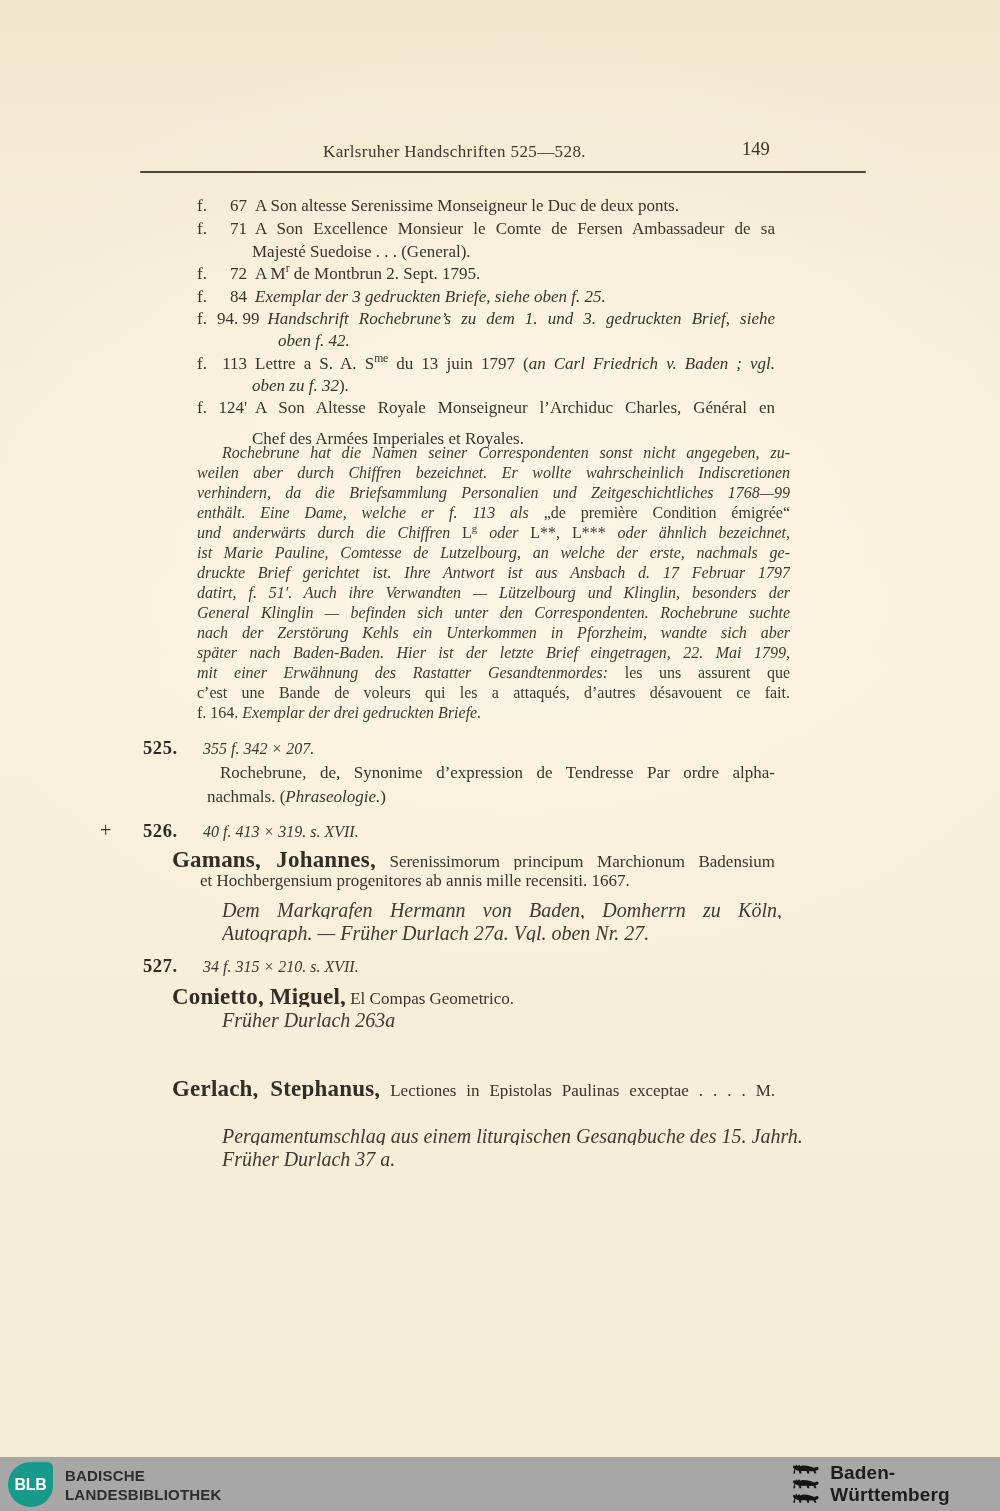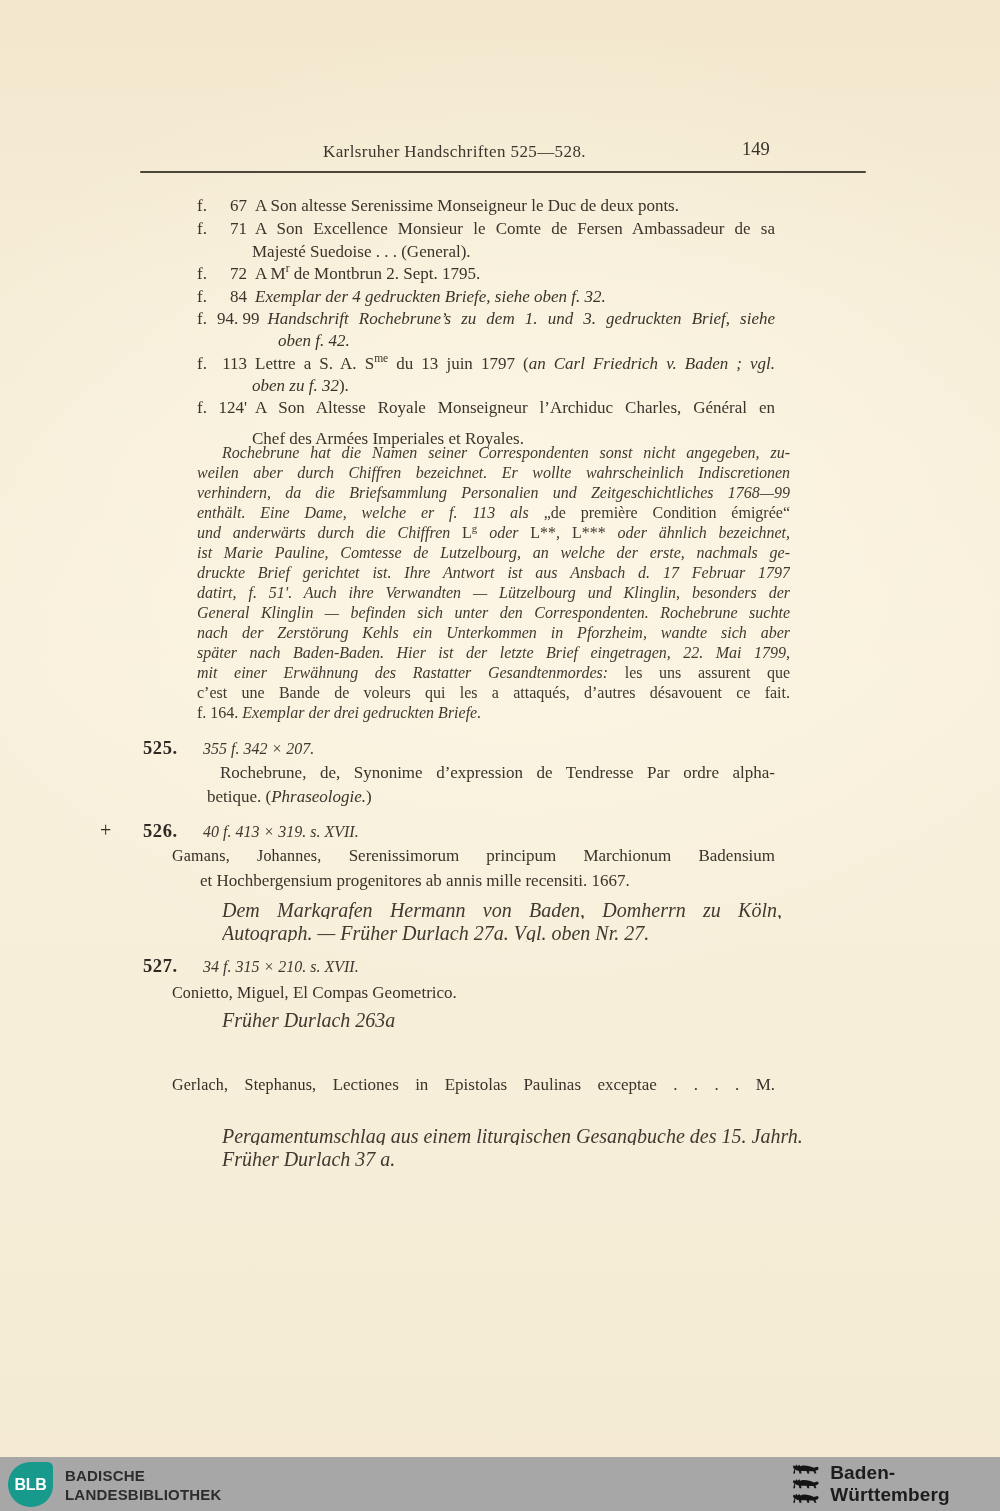--- a/index.html
+++ b/index.html
@@ -17,21 +17,21 @@
   .hd-rule{position:absolute;left:140px;top:171px;width:726px;height:2px;background:#4c453a;border-radius:1px;}
   
   #doc{position:absolute;inset:0;border-radius:23px;}
   .line{position:absolute;font-size:17px;line-height:1.22;height:24px;overflow:hidden;white-space:nowrap;color:#3a342b;}
   .line.j{white-space:normal;text-align:justify;}
   .line.j::after{content:"";display:inline-block;width:100%;height:0;}
   .line.para{font-size:16px;height:20px;line-height:1.2;color:#3f3930;font-family:Liberation Serif, serif;}
   .line.note{font-size:20px;height:21px;color:#3f3930;}
   .line.entry{height:27px;}
   .seg.it{font-style:italic;}
-  .seg.bd{font-weight:normal;font-size:16px;letter-spacing:.2px;color:#322d25;}
+  .seg.bd{font-weight:bold;font-size:23px;letter-spacing:.2px;color:#322d25;}
   .seg.sp{font-size:68%;vertical-align:super;line-height:0;}
   .seg.lab{display:inline-block;width:20px;}
   .seg.num{display:inline-block;min-width:30px;text-align:right;margin-right:8px;}
   .seg.plus{display:inline-block;width:43px;font-size:20px;color:#332e26;}
   .seg.eno{display:inline-block;min-width:60px;font-weight:bold;font-size:18.5px;letter-spacing:.6px;color:#2e2922;}
   .seg.meas{font-style:italic;font-size:16px;color:#3f3930;}
   
   .footer{position:absolute;left:0;bottom:0;width:1000px;height:54px;font-family:"Liberation Sans",sans-serif;}
   .blb-wrap{position:absolute;left:8px;top:5px;display:flex;align-items:center;}
   .blb-mark{width:45px;height:45px;display:flex;align-items:center;justify-content:center;
@@ -47,21 +47,21 @@
 
   <div class="hd-title">Karlsruher Handschriften 525—528.</div>
   <div class="hd-page">149</div>
   <div class="hd-rule"></div>
 
   <div id="doc">
       <div class="line" style="left: 197px; top: 196px;"><span class="seg lab">f.</span><span class="seg num">67</span><span class="seg">A Son altesse Serenissime Monseigneur le Duc de deux ponts.</span></div>
       <div class="line j" style="left: 197px; top: 219px; width: 578px;"><span class="seg lab">f.</span><span class="seg num">71</span><span class="seg">A Son Excellence Monsieur le Comte de Fersen Ambassadeur de sa</span></div>
       <div class="line" style="left: 252px; top: 242px;"><span class="seg">Majesté Suedoise . . . (General).</span></div>
       <div class="line" style="left: 197px; top: 264px;"><span class="seg lab">f.</span><span class="seg num">72</span><span class="seg">A M</span><span class="seg sp">r</span><span class="seg"> de Montbrun 2. Sept. 1795.</span></div>
-      <div class="line" style="left: 197px; top: 287px;"><span class="seg lab">f.</span><span class="seg num">84</span><span class="seg it">Exemplar der 4 gedruckten Briefe, siehe oben f. 32.</span></div>
+      <div class="line" style="left: 197px; top: 287px;"><span class="seg lab">f.</span><span class="seg num">84</span><span class="seg it">Exemplar der 3 gedruckten Briefe, siehe oben f. 25.</span></div>
       <div class="line j" style="left: 197px; top: 309px; width: 578px;"><span class="seg lab">f.</span><span class="seg num">94. 99</span><span class="seg it">Handschrift  Rochebrune’s  zu  dem  1.  und  3.  gedruckten  Brief,  siehe</span></div>
       <div class="line" style="left: 278px; top: 331px;"><span class="seg it">oben f. 42.</span></div>
       <div class="line j" style="left: 197px; top: 354px; width: 578px;"><span class="seg lab">f.</span><span class="seg num">113</span><span class="seg">Lettre a S. A. S</span><span class="seg sp">me</span><span class="seg"> du 13 juin 1797 (</span><span class="seg it">an Carl Friedrich v. Baden ; vgl.</span></div>
       <div class="line" style="left: 252px; top: 376px;"><span class="seg it">oben zu f. 32</span><span class="seg">).</span></div>
       <div class="line j" style="left: 197px; top: 398px; width: 578px;"><span class="seg lab">f.</span><span class="seg num">124'</span><span class="seg">A Son  Altesse Royale  Monseigneur  l’Archiduc  Charles,  Général en</span></div>
       <div class="line" style="left: 252px; top: 429px;"><span class="seg">Chef des Armées Imperiales et Royales.</span></div>
       <div class="line para j" style="left: 222px; top: 443px; width: 568px;"><span class="seg it">Rochebrune hat die Namen seiner Correspondenten sonst nicht angegeben, zu-</span></div>
       <div class="line para j" style="left: 197px; top: 463px; width: 593px;"><span class="seg it">weilen aber durch Chiffren bezeichnet.  Er wollte wahrscheinlich Indiscretionen</span></div>
       <div class="line para j" style="left: 197px; top: 483px; width: 593px;"><span class="seg it">verhindern, da die Briefsammlung Personalien und Zeitgeschichtliches 1768—99</span></div>
       <div class="line para j" style="left: 197px; top: 503px; width: 593px;"><span class="seg it">enthält.  Eine Dame, welche er f. 113 als </span><span class="seg">„de première Condition émigrée“</span></div>
@@ -70,21 +70,21 @@
       <div class="line para j" style="left: 197px; top: 563px; width: 593px;"><span class="seg it">druckte Brief gerichtet ist.  Ihre Antwort ist aus Ansbach d. 17 Februar 1797</span></div>
       <div class="line para j" style="left: 197px; top: 583px; width: 593px;"><span class="seg it">datirt, f. 51'. Auch ihre Verwandten — Lützelbourg und Klinglin, besonders der</span></div>
       <div class="line para j" style="left: 197px; top: 603px; width: 593px;"><span class="seg it">General Klinglin — befinden sich unter den Correspondenten. Rochebrune suchte</span></div>
       <div class="line para j" style="left: 197px; top: 623px; width: 593px;"><span class="seg it">nach der Zerstörung Kehls ein Unterkommen in Pforzheim, wandte sich aber</span></div>
       <div class="line para j" style="left: 197px; top: 643px; width: 593px;"><span class="seg it">später nach Baden-Baden.  Hier ist der letzte Brief eingetragen, 22. Mai 1799,</span></div>
       <div class="line para j" style="left: 197px; top: 663px; width: 593px;"><span class="seg it">mit einer Erwähnung des Rastatter Gesandtenmordes: </span><span class="seg">les uns assurent que</span></div>
       <div class="line para j" style="left: 197px; top: 683px; width: 593px;"><span class="seg">c’est une Bande de voleurs qui les a attaqués, d’autres désavouent ce fait.</span></div>
       <div class="line para" style="left: 197px; top: 703px;"><span class="seg">f. 164. </span><span class="seg it">Exemplar der drei gedruckten Briefe.</span></div>
       <div class="line entry" style="left: 143px; top: 737px;"><span class="seg eno">525.</span><span class="seg meas">355 f. 342 × 207.</span></div>
       <div class="line j" style="left: 220px; top: 763px; width: 555px;"><span class="seg">Rochebrune, de, Synonime d’expression de Tendresse Par ordre alpha-</span></div>
-      <div class="line" style="left: 207px; top: 787px;"><span class="seg">betique. (</span><span class="seg it">Phraseologie.</span><span class="seg">)</span></div>
+      <div class="line" style="left: 207px; top: 787px;"><span class="seg">nachmals. (</span><span class="seg it">Phraseologie.</span><span class="seg">)</span></div>
       <div class="line entry" style="left: 100px; top: 818px;"><span class="seg plus">+</span><span class="seg eno">526.</span><span class="seg meas">40 f. 413 × 319. s. XVII.</span></div>
       <div class="line j" style="left: 172px; top: 846px; width: 603px;"><span class="seg bd">Gamans, Johannes,</span><span class="seg"> Serenissimorum principum Marchionum Badensium</span></div>
       <div class="line" style="left: 200px; top: 871px;"><span class="seg">et Hochbergensium progenitores ab annis mille recensiti.  1667.</span></div>
       <div class="line note j" style="left: 222px; top: 898px; width: 560px;"><span class="seg it">Dem Markgrafen Hermann von Baden, Domherrn zu Köln, gewidmet.</span></div>
       <div class="line note" style="left: 222px; top: 921px;"><span class="seg it">Autograph. — Früher Durlach 27a.  Vgl. oben Nr. 27.</span></div>
       <div class="line entry" style="left: 143px; top: 955px;"><span class="seg eno">527.</span><span class="seg meas">34 f. 315 × 210. s. XVII.</span></div>
       <div class="line" style="left: 172px; top: 983px;"><span class="seg bd">Conietto, Miguel,</span><span class="seg"> El Compas Geometrico.</span></div>
       <div class="line note" style="left: 222px; top: 1008px;"><span class="seg it">Früher Durlach 263a</span></div>
       <div class="line j" style="left: 172px; top: 1075px; width: 603px;"><span class="seg bd">Gerlach, Stephanus,</span><span class="seg"> Lectiones in Epistolas Paulinas exceptae . . . .  M.</span></div>
       <div class="line note" style="left: 222px; top: 1124px;"><span class="seg it">Pergamentumschlag aus einem liturgischen Gesangbuche des 15. Jahrh.</span></div>

